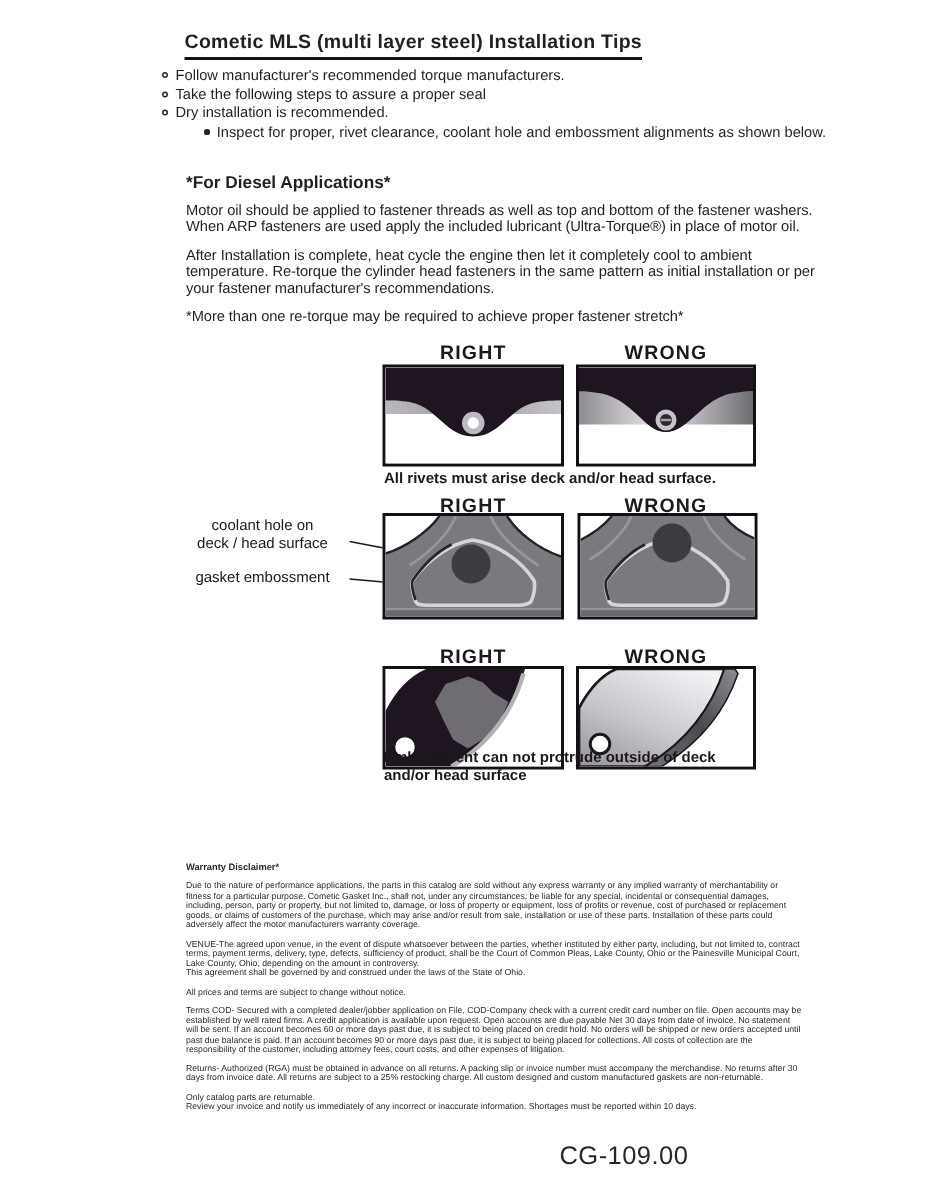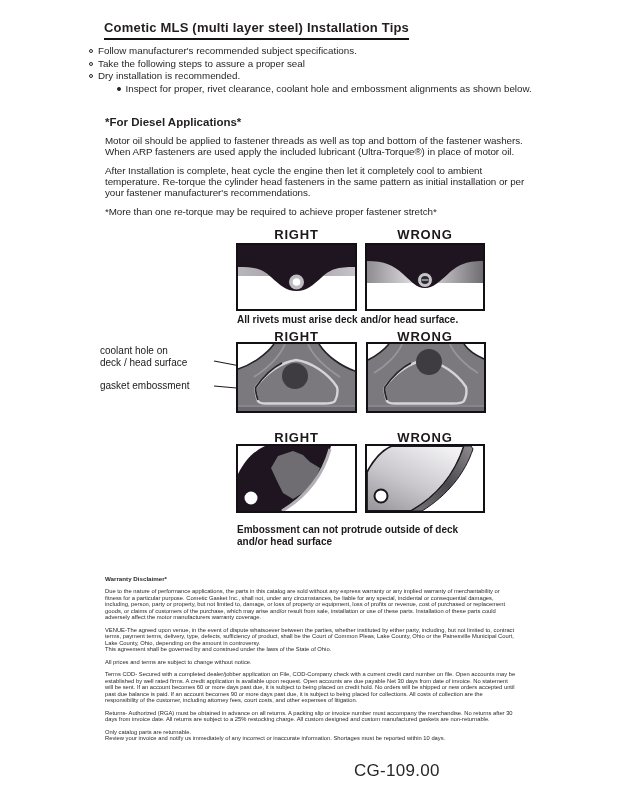--- a/index.html
+++ b/index.html
@@ -4,21 +4,21 @@
 <style>
   * { margin:0; padding:0; box-sizing:border-box; }
   html,body { background:#ffffff; }
   body {
     width:618px; height:800px;
     font-family:"Liberation Sans", sans-serif;
     color:#231f20;
     position:relative;
     overflow:hidden;
   }
-  .page { position:absolute; inset:0; background:#fff; }
+  .page { position:absolute; inset:0; background:#fff;margin-left:19px; }
 
   
   .title {
     position:absolute; left:104px; top:20px;
     font-size:13px; font-weight:700; letter-spacing:0.2px;
     border-bottom:2px solid #161215; padding-bottom:3px;
     display:inline-block; white-space:nowrap;
   }
   .intro { position:absolute; left:89px; top:45px; width:520px; }
   .bullet { font-size:9.8px; line-height:12.6px; white-space:nowrap; display:flex; align-items:baseline; }
@@ -53,23 +53,23 @@
   .row2-right-label { left:236px; top:329px; width:121px; }
   .row2-wrong-label { left:365px; top:329px; width:120px; }
   .row2-right-panel { left:236px; top:342px; width:121px; height:71px; }
   .row2-wrong-panel { left:366px; top:342px; width:120px; height:71px; }
   .row2-caption { left:238px; top:416px; width:300px; }
 
   .row3-right-label { left:236px; top:430px; width:121px; }
   .row3-wrong-label { left:365px; top:430px; width:120px; }
   .row3-right-panel { left:236px; top:444px; width:121px; height:69px; }
   .row3-wrong-panel { left:365px; top:444px; width:120px; height:69px; }
-  .row3-caption { left:237px; top:524px; width:235px; }
-
-  .callout { position:absolute; left:100px; width:112px; text-align:left; font-size:10px; line-height:11.5px; color:#1c181b; }
+  .row3-caption { left:237px; top:500px; width:235px; }
+
+  .callout { position:absolute; left:100px; width:112px; text-align:center; font-size:10px; line-height:11.5px; color:#1c181b; }
   .callout-coolant { top:345px; }
   .callout-emboss { top:380px; }
   .leader-svg { position:absolute; left:206px; top:350px; width:96px; height:46px; overflow:visible; }
 
   
   .legal { position:absolute; left:105px; top:575px; width:412px; color:#2c282b; }
   .legal h3 { font-size:6.2px; font-weight:700; margin-bottom:6px; }
   .legal p { font-size:5.8px; line-height:6.5px; margin-bottom:6px; letter-spacing:0; }
   .legal p.tight { margin-bottom:0; }
 
@@ -78,21 +78,21 @@
 </head>
 <body>
 
 <div class="page">
 
   <h1 class="title">Cometic MLS (multi layer steel) Installation Tips</h1>
 
   <div class="intro">
     <div class="bullet">
         <span class="o"></span>
-        <span>Follow manufacturer's recommended subject specifications.</span>
+        <span>Follow manufacturer's recommended torque manufacturers.</span>
       </div>
     <div class="bullet">
         <span class="o"></span>
         <span>Take the following steps to assure a proper seal</span>
       </div>
     <div class="bullet">
         <span class="o"></span>
         <span>Dry installation is recommended.</span>
       </div>
     <div class="bullet sub">

